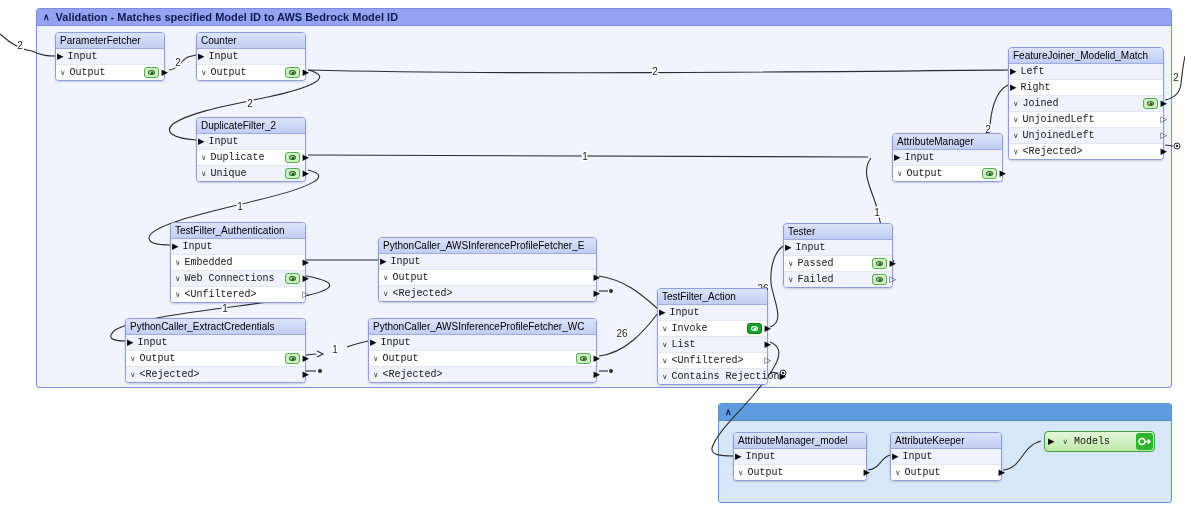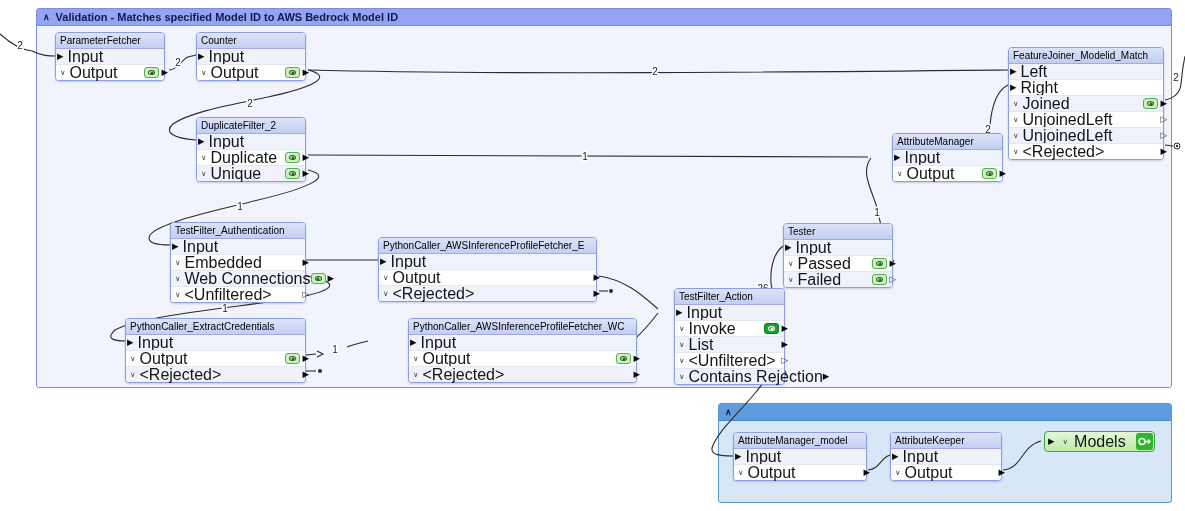--- a/index.html
+++ b/index.html
@@ -21,21 +21,21 @@
   .node-title{height:15px;line-height:15px;padding:0 4px;background:linear-gradient(180deg,#dce3f9,#c2cdf2);
               border-bottom:1px solid #9fabe2;border-radius:3px 3px 0 0;color:#000;white-space:nowrap;overflow:hidden;}
   .prow{height:15px;display:flex;align-items:center;white-space:nowrap;position:relative;background:#ffffff;}
   .prow + .prow{border-top:1px solid #e2e7f6;}
   .prow:last-child{border-radius:0 0 3px 3px;}
   .prow.t{background:#eff2fb;}
   .pin{font-size:8.5px;line-height:1;color:#0a0a0a;}
   .pin.hollow{color:#333;}
   .in{margin-left:1px;margin-right:4px;}
   .chev{font-size:7.5px;color:#444;margin:0 4px 0 4px;line-height:1;}
-  .plabel{font-size:16px;color:#151515;}
+  .plabel{font-size:10px;color:#151515;font-family:Liberation Mono, monospace;}
   .rt{margin-left:auto;display:flex;align-items:center;gap:2px;margin-right:-4px;}
   
   .eye{width:15px;height:11px;border:1px solid #54ad57;border-radius:3px;background:#cdf0bc;
        position:relative;box-sizing:border-box;flex:0 0 auto;}
   .eye::after{content:"";position:absolute;left:3px;right:3px;top:2px;bottom:2px;
               border:1px solid #2c5e2c;border-radius:50%;box-sizing:border-box;}
   .eye::before{content:"";position:absolute;width:3px;height:3px;background:#2c5e2c;border-radius:50%;
                left:50%;top:50%;transform:translate(-50%,-50%);z-index:1;}
   .eye.dark{background:#17a22b;border-color:#0d7a1c;}
   .eye.dark::after{border-color:#ffffff;}
@@ -244,21 +244,21 @@
     </div>
     <div class="prow t">
       <span class="chev">∨</span>
       <span class="plabel">&lt;Rejected&gt;</span>
       <span class="rt">
           <span class="pin">▶</span>
         </span>
     </div>
   </div>
 
-  <div class="node" style="left:368px;top:318px;width:229px;margin-left:40px;">
+  <div class="node" style="left:368px;top:318px;width:229px;">
     <div class="node-title">PythonCaller_AWSInferenceProfileFetcher_WC</div>
     <div class="prow t">
       <span class="pin in">▶</span>
       <span class="plabel">Input</span>
     </div>
     <div class="prow">
       <span class="chev">∨</span>
       <span class="plabel">Output</span>
       <span class="rt">
           <span class="eye"></span>
@@ -267,21 +267,21 @@
     </div>
     <div class="prow t">
       <span class="chev">∨</span>
       <span class="plabel">&lt;Rejected&gt;</span>
       <span class="rt">
           <span class="pin">▶</span>
         </span>
     </div>
   </div>
 
-  <div class="node" style="left:674px;top:288px;width:111px;">
+  <div class="node" style="left:657px;top:288px;width:111px;">
     <div class="node-title">TestFilter_Action</div>
     <div class="prow t">
       <span class="pin in">▶</span>
       <span class="plabel">Input</span>
     </div>
     <div class="prow">
       <span class="chev">∨</span>
       <span class="plabel">Invoke</span>
       <span class="rt">
           <span class="eye dark"></span>

